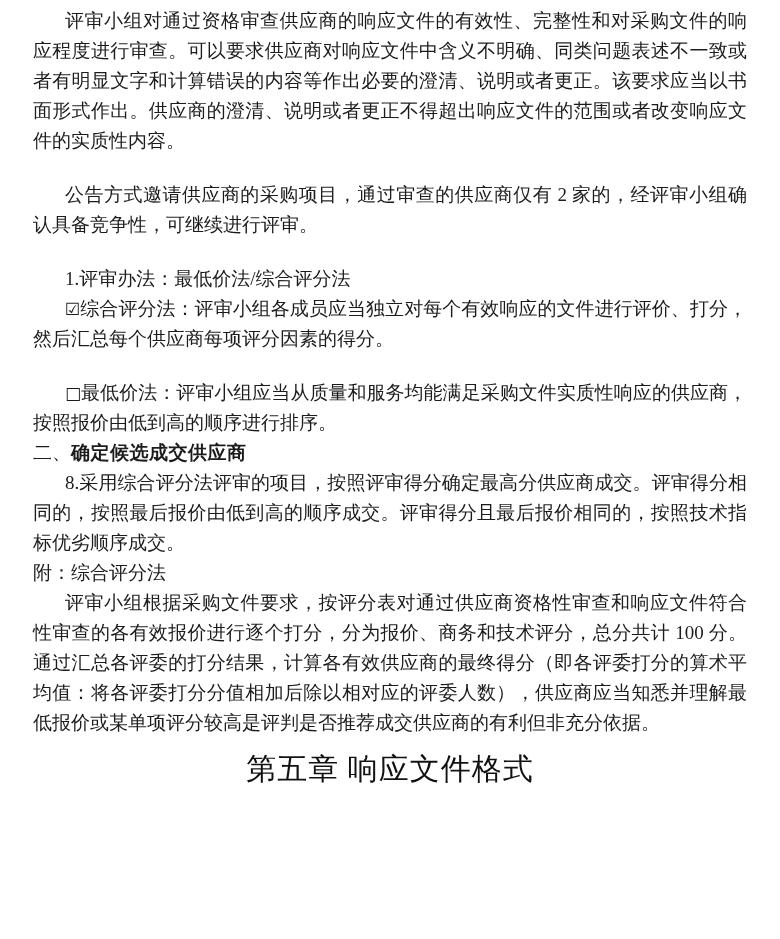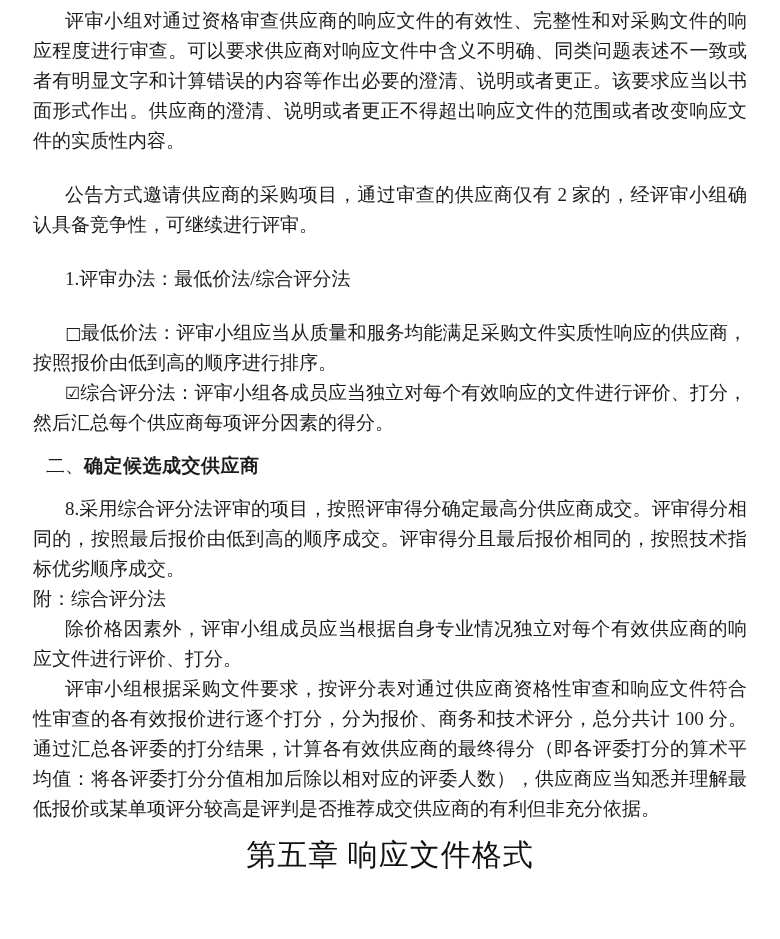--- a/index.html
+++ b/index.html
@@ -24,21 +24,21 @@
     margin: 0;
     text-indent: 32px;
   }
   .para.no-indent {
     text-indent: 0;
   }
   .para.gap {
     margin-top: 24px;
   }
   .h2 {
-    margin: 13px;
+    margin: 0;
     text-indent: 0;
     font-size: 19px;
   }
   .h2 .h2-bold {
     font-family: "Liberation Sans", "DejaVu Sans", sans-serif;
     font-weight: bold;
     letter-spacing: 0.5px;
   }
   .chapter-heading {
     margin: 9px 0 5px 0;
@@ -59,31 +59,30 @@
 <body>
 
 <div class="page">
 
   <p class="para">评审小组对通过资格审查供应商的响应文件的有效性、完整性和对采购文件的响应程度进行审查。可以要求供应商对响应文件中含义不明确、同类问题表述不一致或者有明显文字和计算错误的内容等作出必要的澄清、说明或者更正。该要求应当以书面形式作出。供应商的澄清、说明或者更正不得超出响应文件的范围或者改变响应文件的实质性内容。</p>
 
   <p class="para gap">公告方式邀请供应商的采购项目，通过审查的供应商仅有 2 家的，经评审小组确认具备竞争性，可继续进行评审。</p>
 
   <p class="para gap">1.评审办法：最低价法/综合评分法</p>
 
+  <p class="para"><span class="checkbox">☑</span><span>综合评分法：评审小组各成员应当独立对每个有效响应的文件进行评价、打分，然后汇总每个供应商每项评分因素的得分。</span></p>
+
   <p class="para gap"><span class="checkbox">□</span><span>最低价法：评审小组应当从质量和服务均能满足采购文件实质性响应的供应商，按照报价由低到高的顺序进行排序。</span></p>
-
-  <p class="para"><span class="checkbox">☑</span><span>综合评分法：评审小组各成员应当独立对每个有效响应的文件进行评价、打分，然后汇总每个供应商每项评分因素的得分。</span></p>
 
   <p class="h2"><span>二、</span><span class="h2-bold">确定候选成交供应商</span></p>
 
 
   <p class="para">8.采用综合评分法评审的项目，按照评审得分确定最高分供应商成交。评审得分相同的，按照最后报价由低到高的顺序成交。评审得分且最后报价相同的，按照技术指标优劣顺序成交。</p>
 
   <p class="para no-indent">附：综合评分法</p>
 
-  <p class="para">除价格因素外，评审小组成员应当根据自身专业情况独立对每个有效供应商的响应文件进行评价、打分。</p>
 
   <p class="para">评审小组根据采购文件要求，按评分表对通过供应商资格性审查和响应文件符合性审查的各有效报价进行逐个打分，分为报价、商务和技术评分，总分共计 100 分。通过汇总各评委的打分结果，计算各有效供应商的最终得分（即各评委打分的算术平均值：将各评委打分分值相加后除以相对应的评委人数），供应商应当知悉并理解最低报价或某单项评分较高是评判是否推荐成交供应商的有利但非充分依据。</p>
 
 
   <h1 class="chapter-heading">第五章 响应文件格式</h1>
 
 </div>
 
 </body></html>

